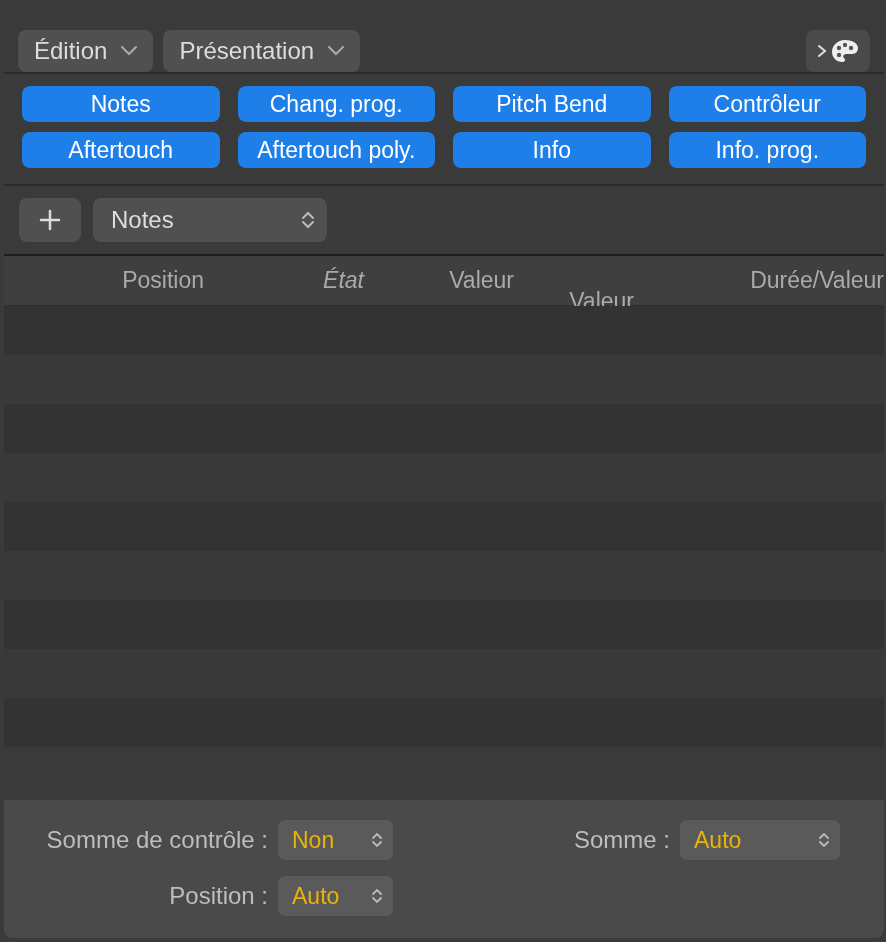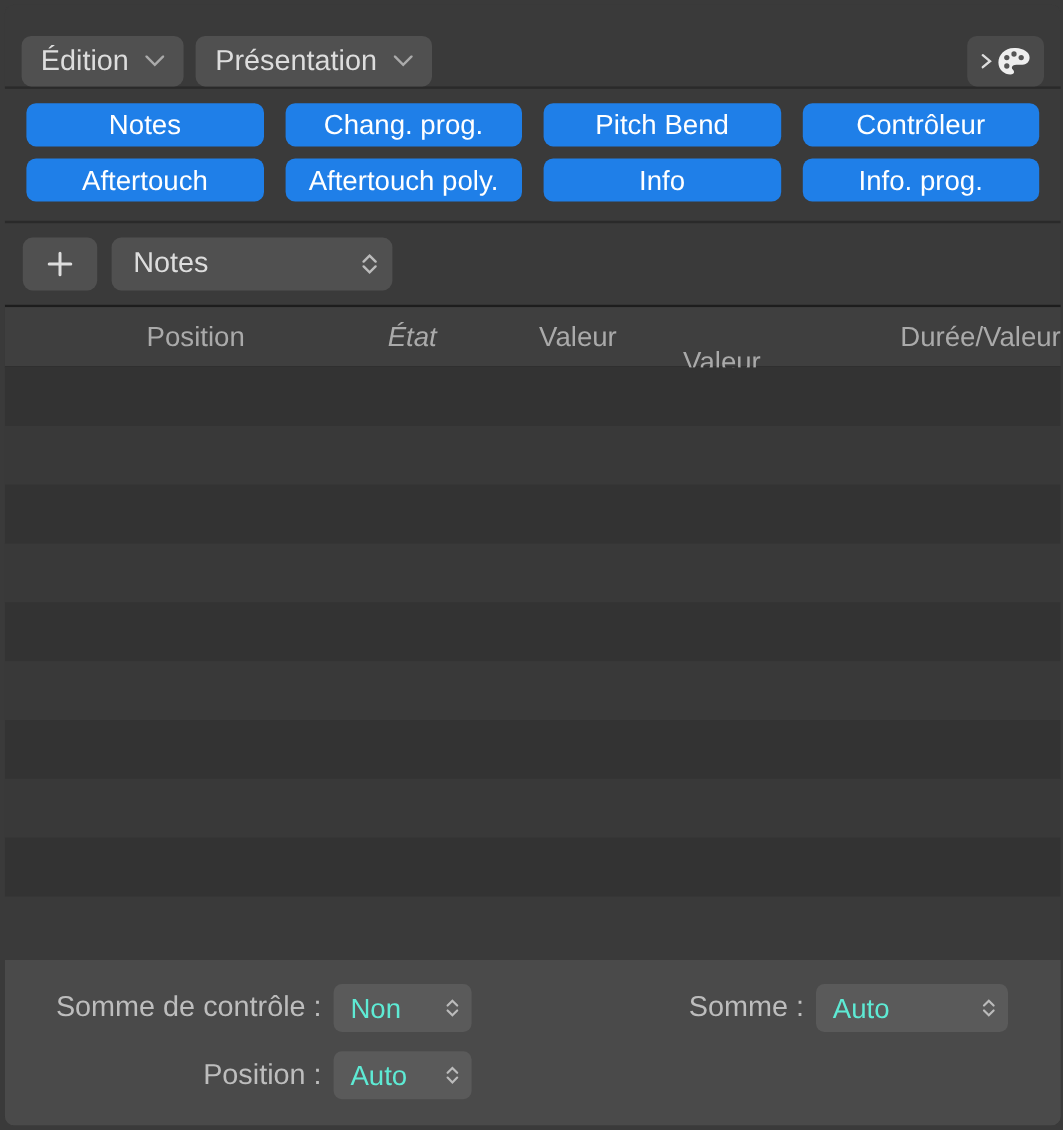--- a/index.html
+++ b/index.html
@@ -158,21 +158,21 @@
       font-size: 24px;
     }
     .flabel { text-align: right; padding-right: 10px; }
     .select {
       height: 40px;
       background: #5a5a5a;
       border-radius: 7px;
       display: flex;
       align-items: center;
       padding: 0 10px 0 14px;
-      color: #5eead4;
+      color: #eab308;
       font-size: 23px;
       justify-content: space-between;
       cursor: pointer;
       gap: 8px;
     }
     .select.small { width: 115px; }
     .select.med { width: 160px; }
     svg { display: block; }
   </style>
 </head>

